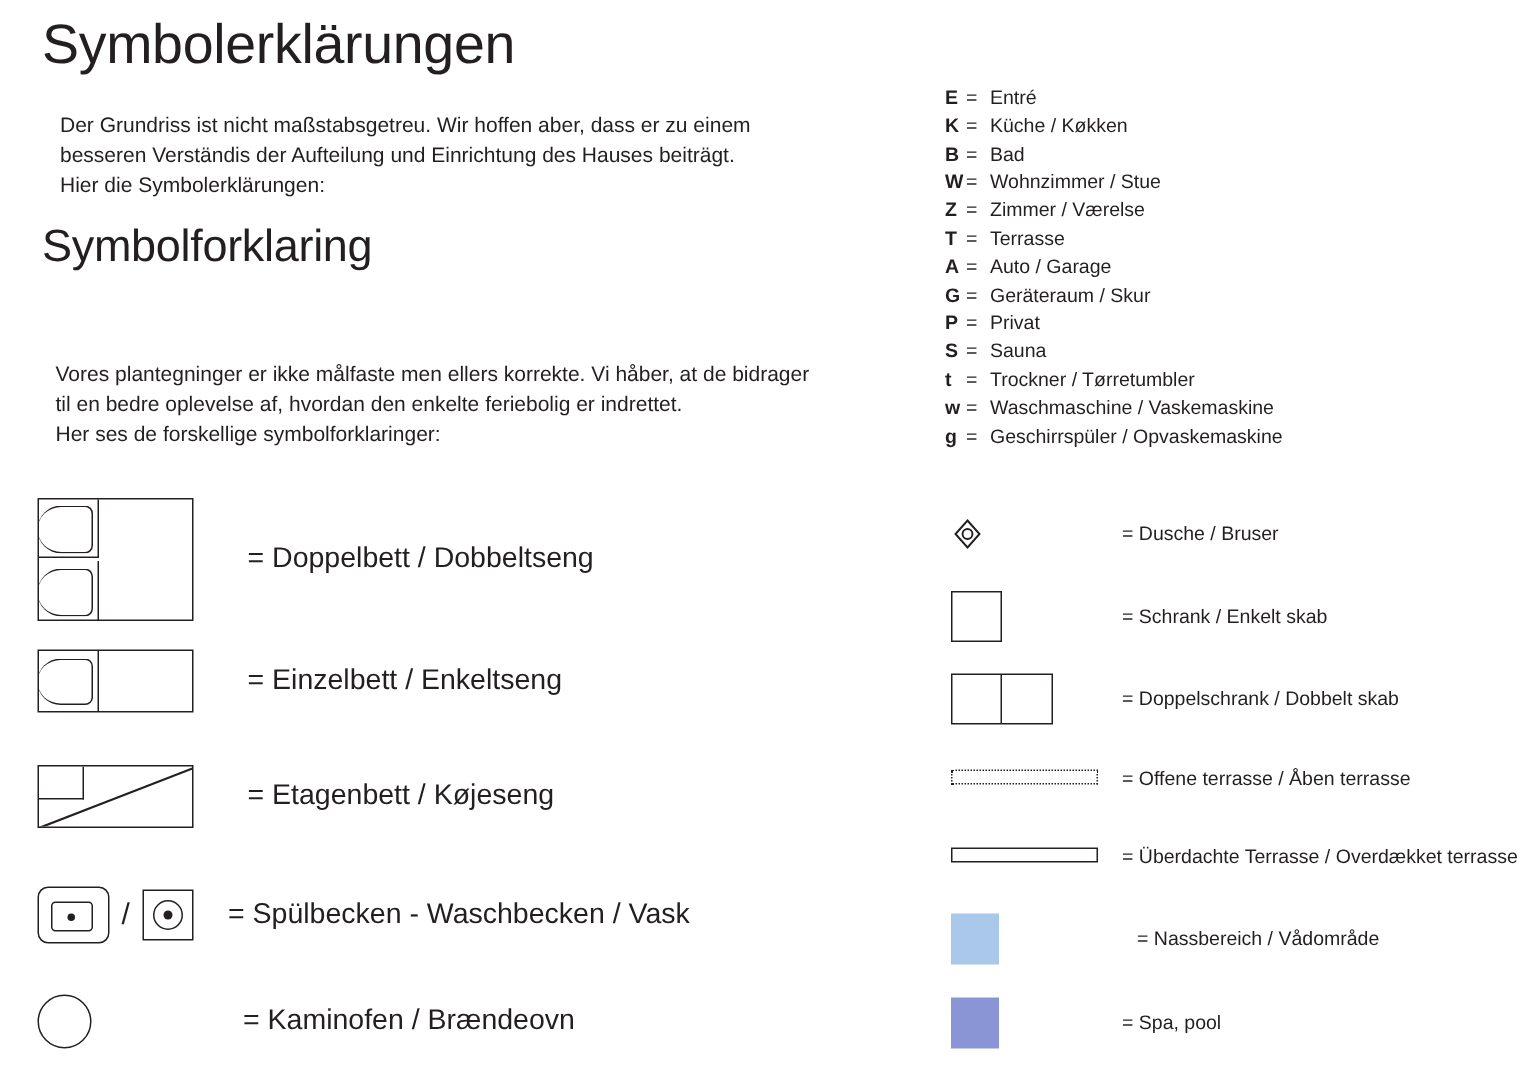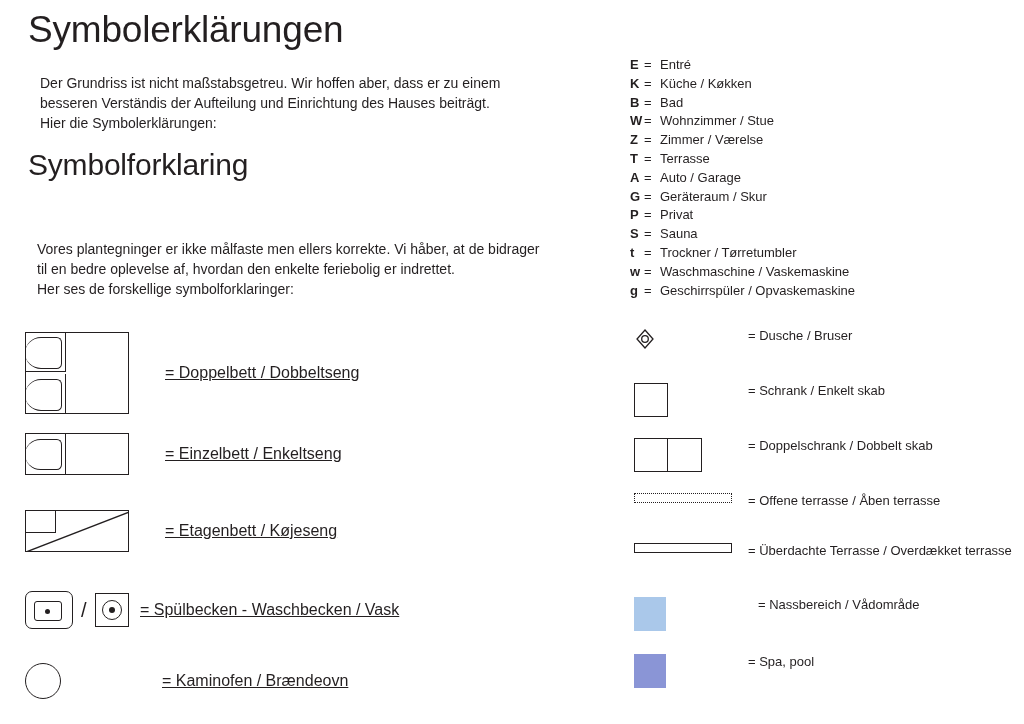--- a/index.html
+++ b/index.html
@@ -48,24 +48,23 @@
   .lrow {
     position: relative;
     display: flex;
     align-items: center;
   }
   .lrow .sym {
     position: relative;
     flex: 0 0 auto;
   }
   .lrow .lbl {
-    font-size: 16px;
+    font-size: 19px;
     color: #231f20;
     white-space: nowrap;
-    text-decoration: underline;
   }
 
   
   .bed-double {
     width: 104px; height: 82px;
     border: 1.4px solid #231f20;
     background: #fff;
     position: relative;
   }
   .bed-double .pillow {
@@ -187,21 +186,21 @@
   }
   .abbrev .key {
     font-weight: 700;
     width: 14px;
     display: inline-block;
   }
   .abbrev .eq { width: 16px; display: inline-block; }
   .abbrev .val { }
 
   .legend-right { position: absolute; left: 634px; top: 328px; width: 390px; }
-  .rrow { position: relative; display: flex; }
+  .rrow { position: relative; display: flex; align-items: center; }
   .rrow .rlbl { font-size: 13px; white-space: nowrap; }
 
   .shower {
     width: 22px; height: 22px;
     position: relative;
   }
   .shower svg { display: block; }
 
   .cab-single {
     width: 34px; height: 34px;
@@ -299,21 +298,21 @@
         <div class="sink-rect">
           <div class="inner"></div>
           <div class="dot"></div>
         </div>
         <div class="slash">/</div>
         <div class="sink-sq">
           <div class="c1"></div>
           <div class="c2"></div>
         </div>
       </div>
-      <div class="lbl" style="">= Spülbecken - Waschbecken / Vask</div>
+      <div class="lbl" style="margin-left:12px;">= Spülbecken - Waschbecken / Vask</div>
     </div>
 
     <div class="lrow" style="height:62px;">
       <div class="sym" style="width:115px;">
         <div class="stove"></div>
       </div>
       <div class="lbl" style="margin-left:22px;">= Kaminofen / Brændeovn</div>
     </div>
 
   </div>

